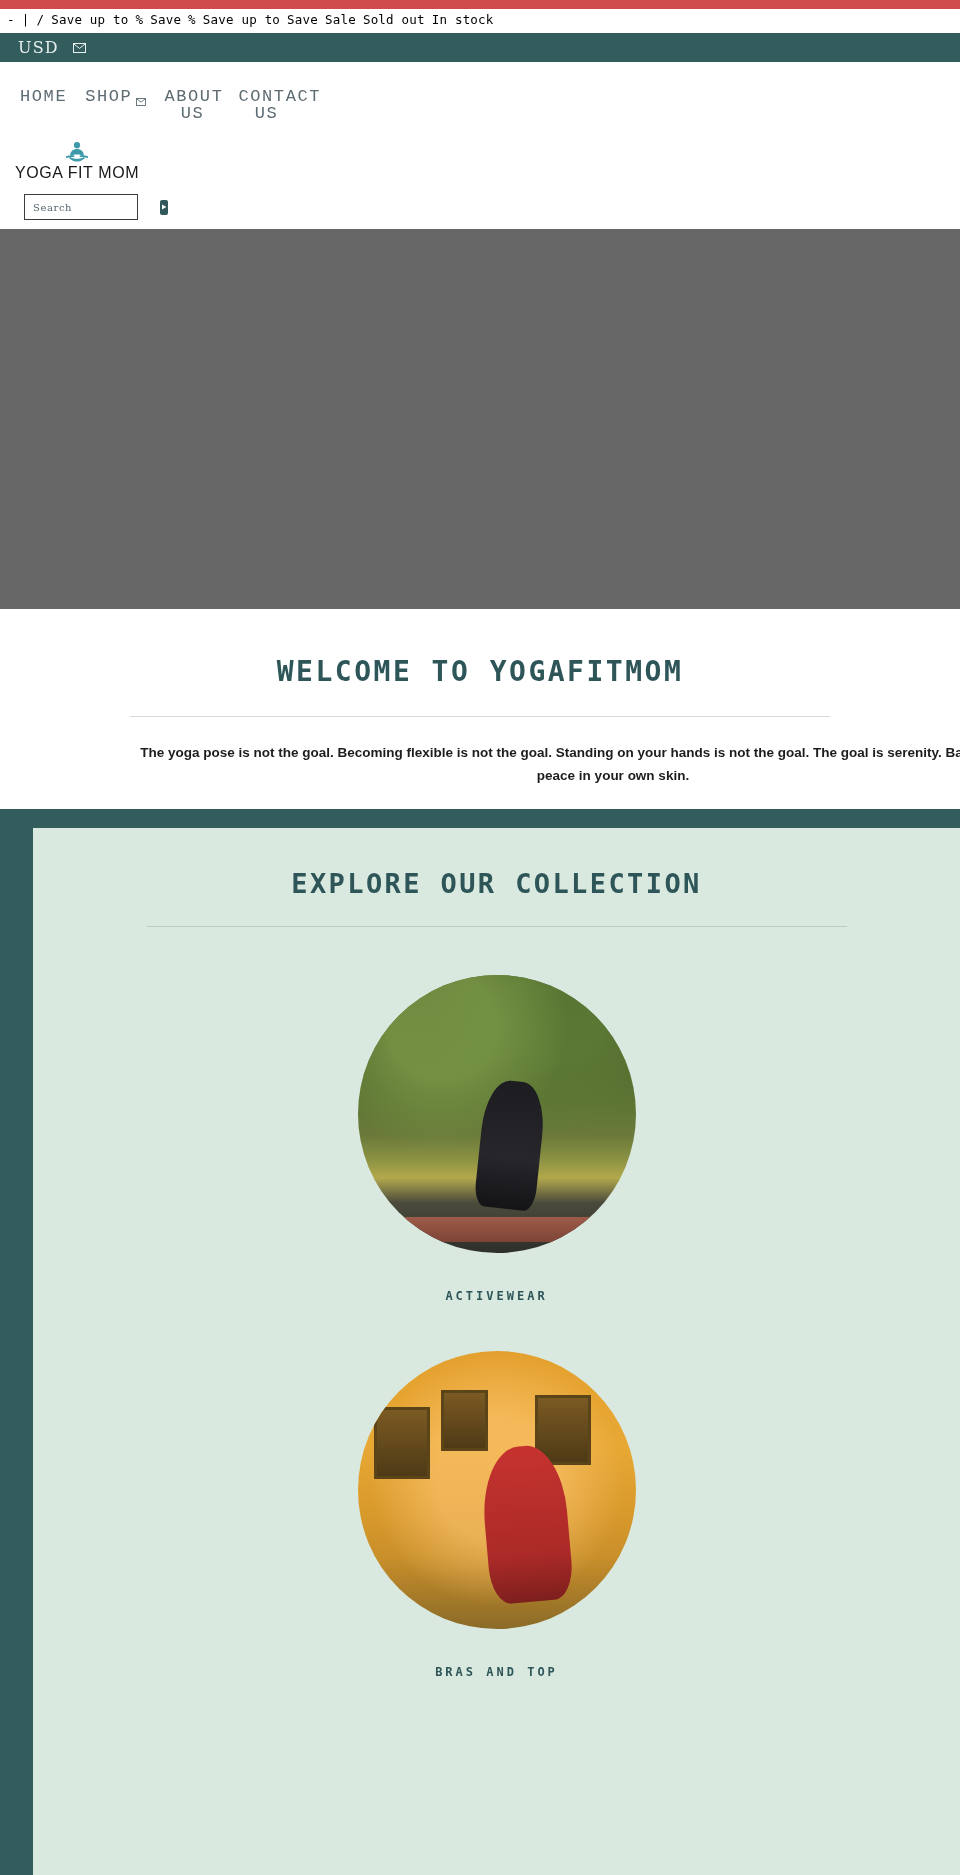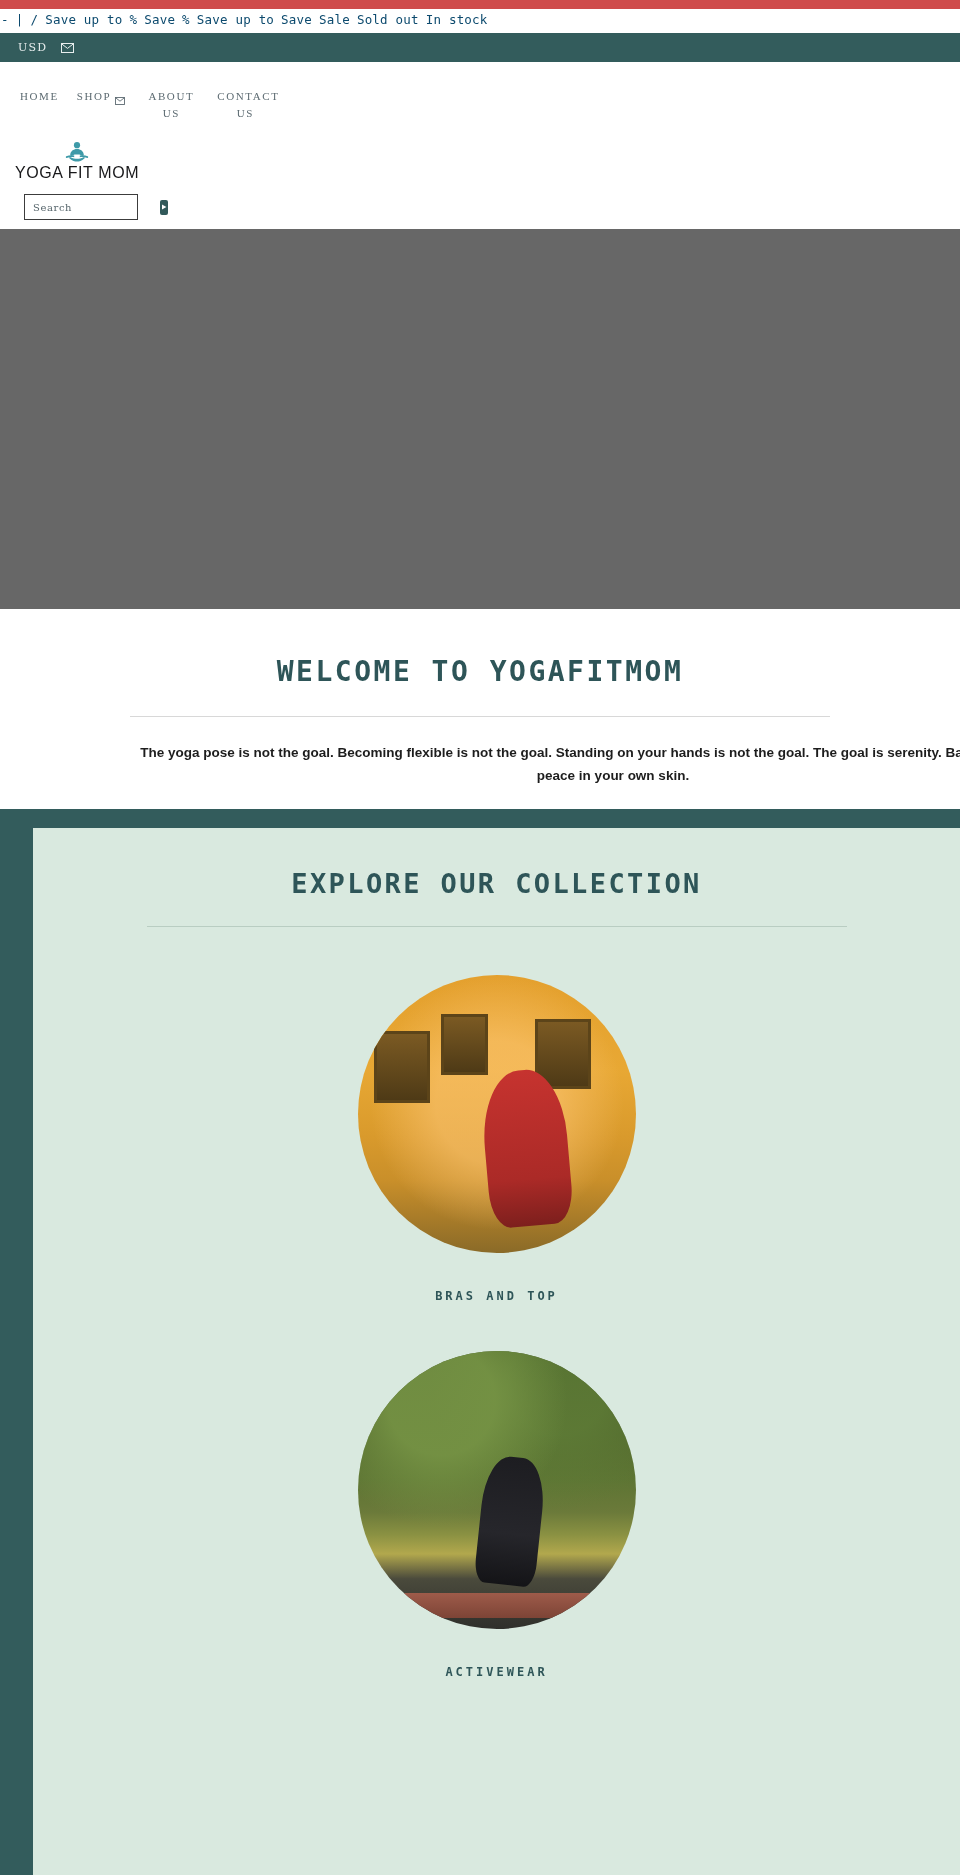--- a/index.html
+++ b/index.html
@@ -28,39 +28,39 @@
     width: 100%;
     background: #ffffff;
     border-bottom: 1px solid #ffffff;
     padding: 2px 0 3px 0;
     white-space: nowrap;
     overflow: hidden;
   }
   .announcement-inner {
     font-family: "DejaVu Sans Mono", "Liberation Mono", monospace;
     font-size: 12.5px;
-    color: #0c4a6e;
+    color: #000000;
     letter-spacing: 0.2px;
     line-height: 18px;
-    padding-left: 1px;
+    padding-left: 7px;
   }
   .announcement-inner span { margin-right: 7px; }
 
   
   .utility-bar {
     width: 100%;
     background: #335c5c;
     height: 29px;
     display: flex;
     align-items: center;
     padding-left: 18px;
   }
   .currency-select {
     font-family: "DejaVu Serif", "Liberation Serif", serif;
-    font-size: 11px;
+    font-size: 16px;
     color: #e8eeee;
     letter-spacing: 1.2px;
     background: transparent;
     border: none;
     cursor: pointer;
   }
   .mail-icon {
     margin-left: 14px;
     display: inline-block;
     width: 13px;
@@ -78,22 +78,22 @@
     padding-bottom: 9px;
   }
 
   .main-nav {
     display: flex;
     align-items: flex-start;
     padding-left: 11px;
     gap: 0px;
   }
   .nav-item {
-    font-family: Liberation Serif, serif;
-    font-size: 11px;
+    font-family: Liberation Mono, monospace;
+    font-size: 17px;
     letter-spacing: 1.6px;
     color: #5d6b72;
     text-decoration: none;
     text-transform: uppercase;
     display: block;
     text-align: center;
     line-height: 17px;
     cursor: pointer;
   }
   .nav-cell { padding: 0 9px; }
@@ -393,29 +393,29 @@
   <p class="welcome-body">The yoga pose is not the goal. Becoming flexible is not the goal. Standing on your hands is not the goal. The goal is serenity. Balance. Truly finding peace in your own skin.</p>
 </section>
 
 <section class="collection-outer">
   <div class="collection-panel">
     <h2 class="collection-title">EXPLORE OUR COLLECTION</h2>
     <div class="collection-rule"></div>
 
     <div class="category">
       <div class="category-media">
+        <div class="photo-activewear"></div>
+      </div>
+      <div class="category-label">ACTIVEWEAR</div>
+    </div>
+
+    <div class="category">
+      <div class="category-media">
         <div class="photo-bras">
           <span class="frame-a"></span>
           <span class="frame-b"></span>
           <span class="frame-c"></span>
         </div>
       </div>
       <div class="category-label">BRAS AND TOP</div>
     </div>
-
-    <div class="category">
-      <div class="category-media">
-        <div class="photo-activewear"></div>
-      </div>
-      <div class="category-label">ACTIVEWEAR</div>
-    </div>
   </div>
 </section>
 
 </body></html>

